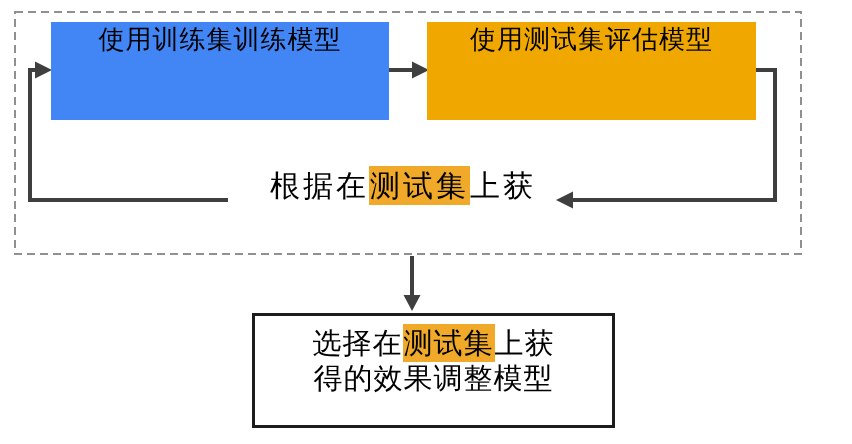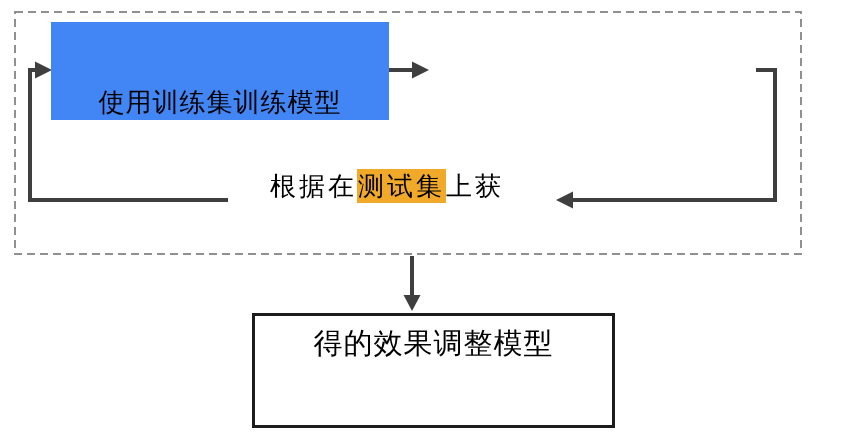--- a/index.html
+++ b/index.html
@@ -21,21 +21,21 @@
     left: 0;
     top: 0;
     width: 852px;
     height: 444px;
     z-index: 1;
   }
   .step-box {
     position: absolute;
     z-index: 2;
     display: flex;
-    align-items: flex-end;
+    align-items: flex-start;
     justify-content: center;
     font-size: 26px;
     letter-spacing: 1px;
     color: #000000;
     text-align: center;
   }
   .step-box.train {
     left: 51px;
     top: 22px;
     width: 338px;
@@ -47,21 +47,21 @@
     top: 22px;
     width: 329px;
     height: 98px;
     background: #F0A800;
   }
   .adjust-note {
     position: absolute;
     z-index: 2;
     left: 270px;
     top: 167px;
-    font-size: 26px;
+    font-size: 30px;
     line-height: 38px;
     letter-spacing: 3px;
     white-space: nowrap;
     color: #000000;
   }
   .hl {
     background: #F0A929;
     padding: 2px 1px;
   }
   .select-box {
@@ -102,22 +102,26 @@
     <polygon points="52,70 35,61.5 35,78.5" fill="#3F3F3F"></polygon>
 
     <line x1="412" y1="256" x2="412" y2="297" stroke="#3F3F3F" stroke-width="4"></line>
     <polygon points="412,311 403.5,295 420.5,295" fill="#3F3F3F"></polygon>
   </svg>
 
   <div class="step-box train">
     <span>使用训练集训练模型</span>
   </div>
 
+  <div class="step-box evaluate">
+    <span>使用测试集评估模型</span>
+  </div>
 
   <div class="adjust-note">
     <div class="line"><span>根据在</span><span class="hl">测试集</span><span>上获</span></div>
   </div>
 
   <div class="select-box">
+    <div class="line"><span>选择在</span><span class="hl">测试集</span><span>上获</span></div>
     <div class="line">得的效果调整模型</div>
   </div>
 
 </div>
 
 </body></html>

